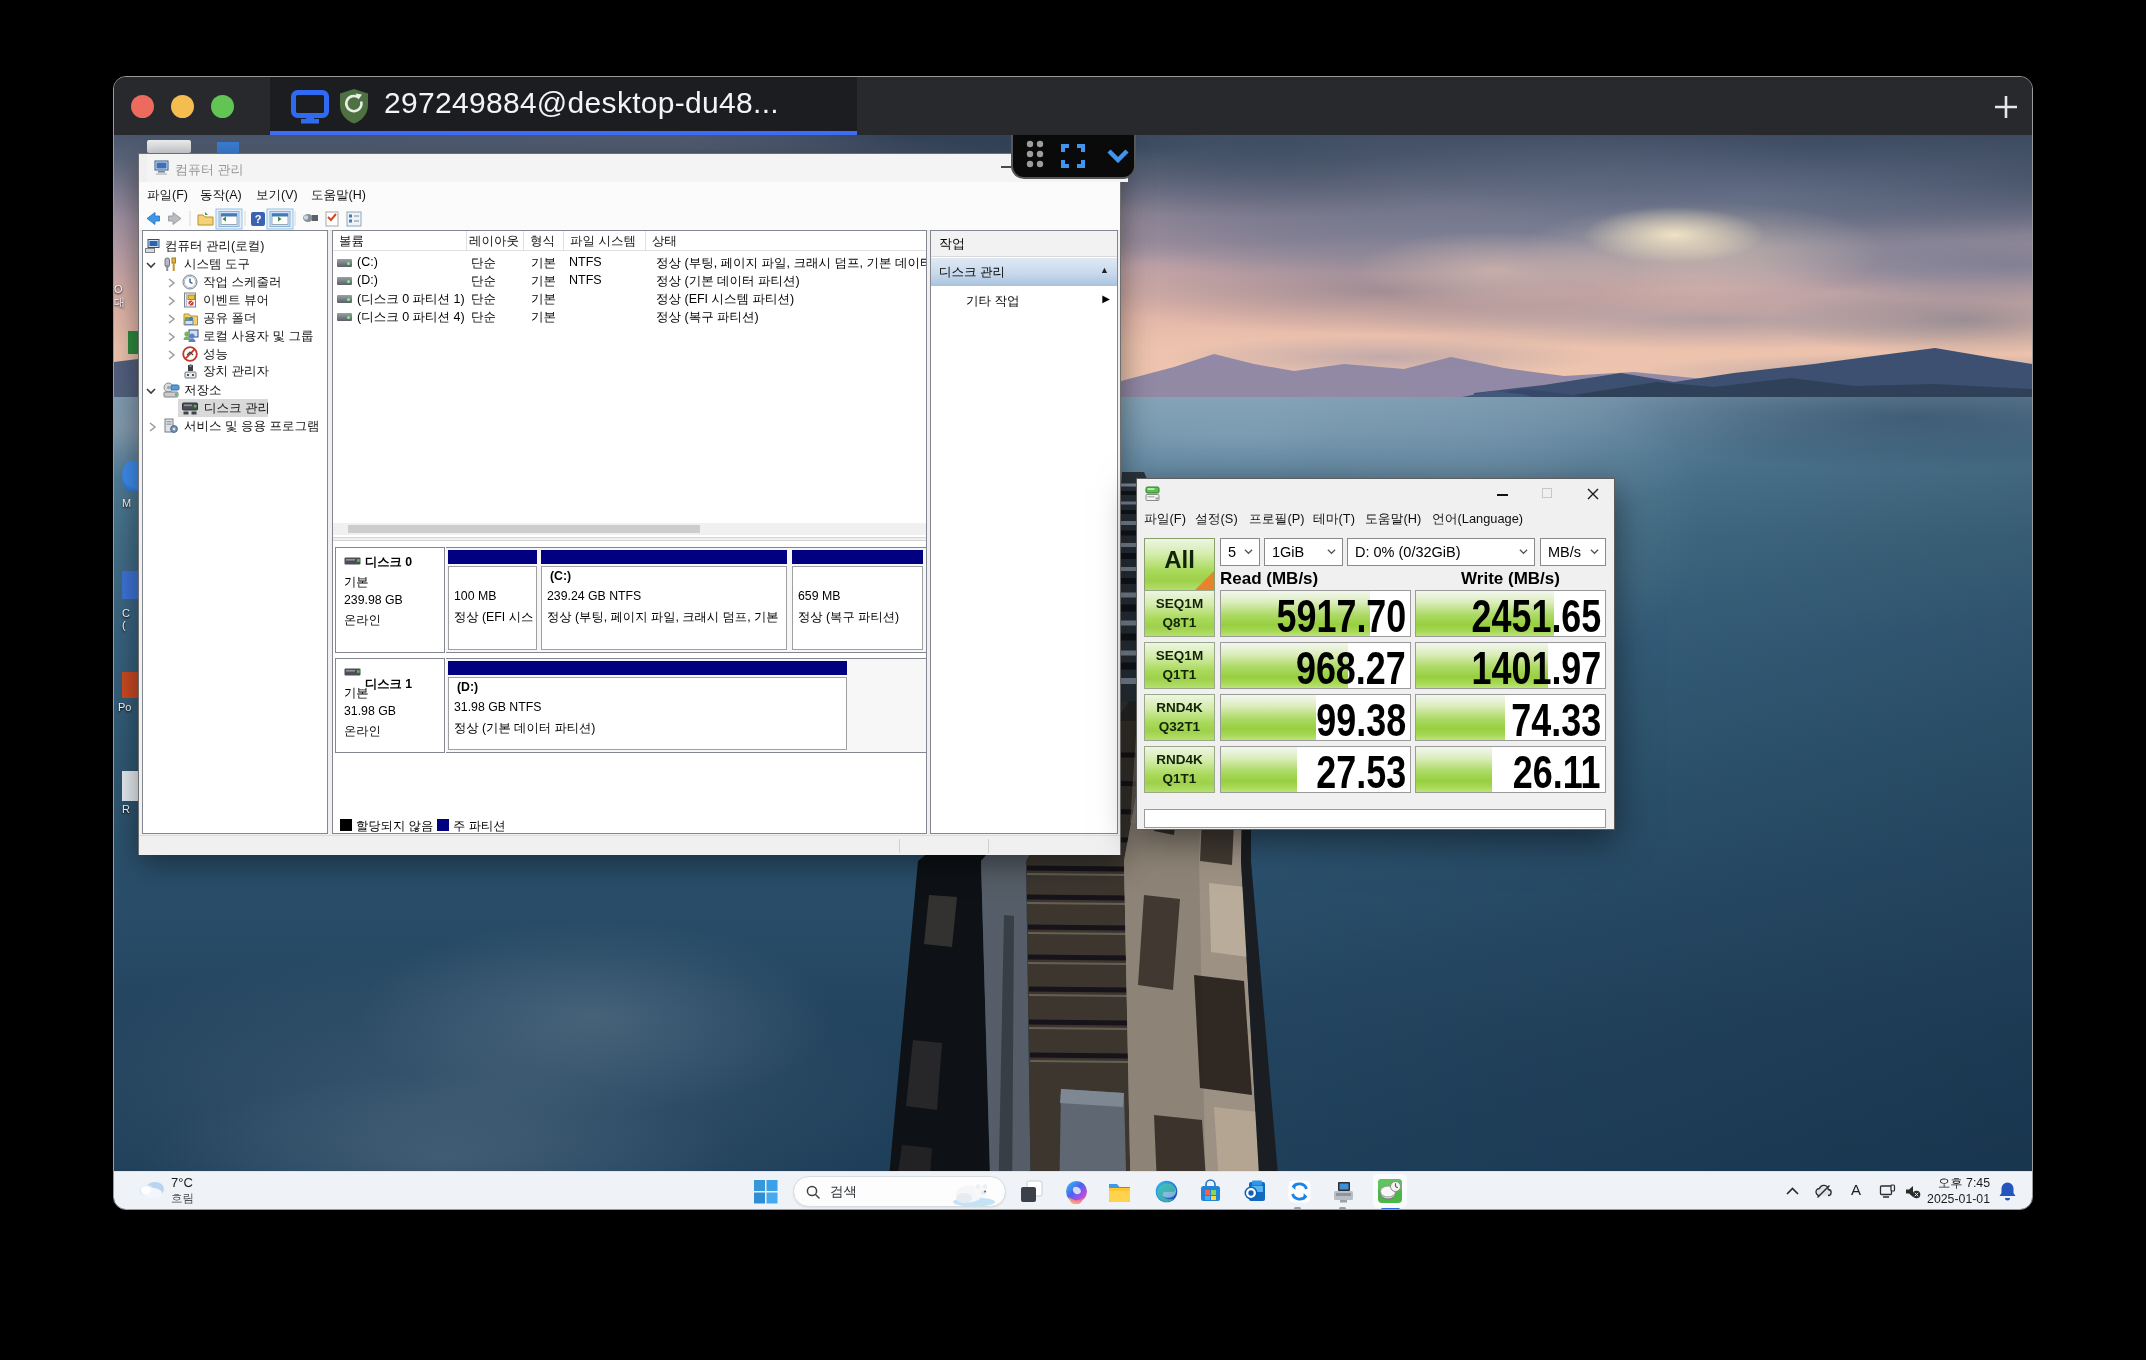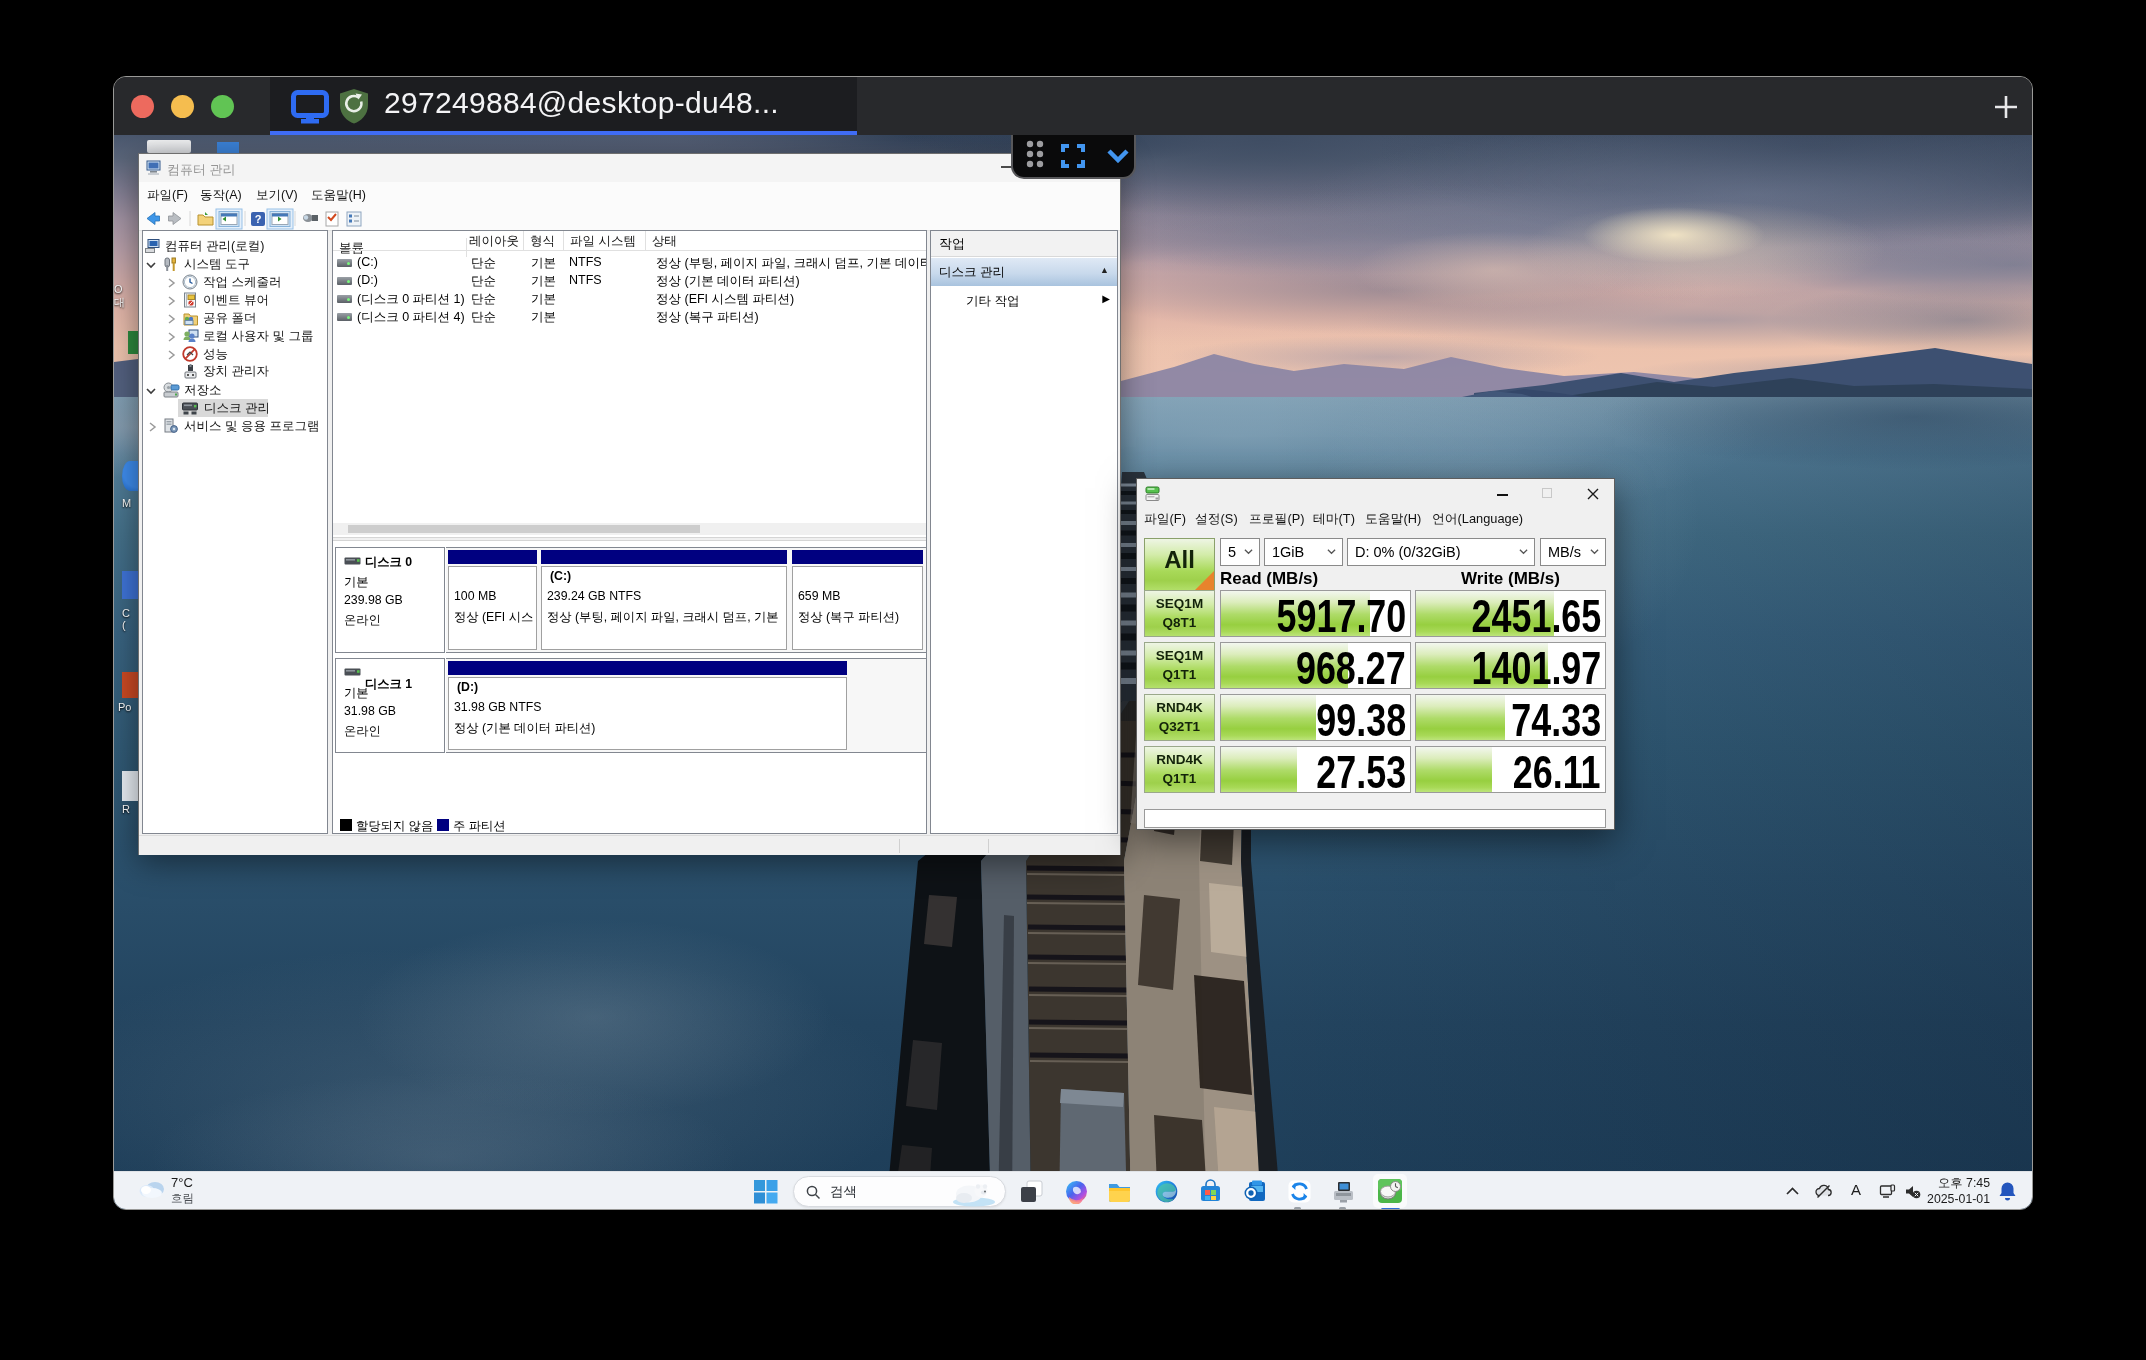--- a/index.html
+++ b/index.html
@@ -46,21 +46,21 @@
     radial-gradient(ellipse 300px 45px at 800px 2px, rgba(22,42,66,0.8), rgba(22,42,66,0) 78%),
     radial-gradient(ellipse 200px 30px at 960px 5px, rgba(24,44,68,0.7), rgba(24,44,68,0) 78%),
     radial-gradient(ellipse 420px 48px at 1180px 105px, rgba(116,116,140,0.45), rgba(116,116,140,0) 75%),
     radial-gradient(ellipse 340px 50px at 1900px 130px, rgba(98,106,130,0.6), rgba(98,106,130,0) 75%);}
   
   #water { position:absolute; left:0; top:262px; width:100%; height:814px;
     background:linear-gradient(180deg,#7a9cb2 0%,#55809b 7%,#447089 17%,#396380 29%,#315a75 43%,#2a4f6b 59%,#23445f 77%,#1d3d58 100%);}
   
   #cm { position:absolute; left:24px; top:18px; width:983px; height:702px; background:#f0f0f0;
     border:1px solid #6e6e6e; box-shadow:0 8px 30px rgba(0,0,0,0.45); font-size:12.5px; color:#000; }
-  #cm-title { position:absolute; left:0; top:0; width:100%; height:28px; background:#f4f4f4; }
+  #cm-title { position:absolute; left:8px; top:0; width:100%; height:28px; background:#f4f4f4; }
   #cm-title .t { position:absolute; left:28px; top:7px; color:#969696; font-size:13px; }
   #cm-min { position:absolute; left:862px; top:12px; width:11px; height:1.6px; background:#4a4a4a; }
   #cm-menu { position:absolute; left:0; top:28px; width:100%; height:25px; background:#fbfbfb; }
   #cm-menu span { position:absolute; top:5px; font-size:12.5px; color:#111; }
   #cm-tools { position:absolute; left:0; top:53px; width:100%; height:24px; background:#fbfbfb; border-bottom:1px solid #e3e3e3; }
   .pane { position:absolute; top:76px; background:#fff; border:1px solid #828790; overflow:hidden; }
   #cm-status { position:absolute; left:0; top:681px; width:100%; height:20px; background:#f0f0f0; border-top:1px solid #dcdcdc; }
   .treerow { position:absolute; left:0; height:18px; white-space:nowrap; font-size:12.5px; color:#111; }
   .thdr { position:absolute; top:0; height:19px; border-right:1px solid #e0e0e0; font-size:12.5px; color:#111; padding:2px 0 0 6px; }
   .trow span { position:absolute; top:0; white-space:nowrap; }
@@ -421,21 +421,21 @@
             <rect x="2" y="1" width="8" height="13" fill="#dfe3e7" stroke="#777d84"></rect>
             <rect x="3.5" y="3" width="5" height="1.4" fill="#9aa2aa"></rect>
               <rect x="3.5" y="5.5" width="5" height="1.4" fill="#9aa2aa"></rect>
             <circle cx="11" cy="11" r="3.4" fill="#7c98b8" stroke="#46628a"></circle>
               <circle cx="11" cy="11" r="1.2" fill="#dce6f0"></circle>
           </svg>
           <span style="position:absolute;left:41px;">서비스 및 응용 프로그램</span>
         </div>
       </div>
       <div class="pane" id="cm-mid" style="left:193px; width:595px; height:604px;">
-        <div class="thdr" style="left:0;width:134px;margin-top:7px;">볼륨</div>
+        <div class="thdr" style="left:0;width:134px;">볼륨</div>
         <div class="thdr" style="left:130px;width:61px;">레이아웃</div>
         <div class="thdr" style="left:191px;width:40px;">형식</div>
         <div class="thdr" style="left:231px;width:82px;">파일 시스템</div>
         <div class="thdr" style="left:313px;width:281px;border-right:none;">상태</div>
         <div style="position:absolute;left:0;top:19px;width:100%;height:1px;background:#e0e0e0;"></div>
         <div class="trow" style="position:absolute;top:24px;width:100%;height:18px;">
           <div class="vol-ic" style="left:4px;top:4px;"></div>
           <span style="left:24px;">(C:)</span>
             <span style="left:138px;">단순</span>
             <span style="left:198px;">기본</span>

